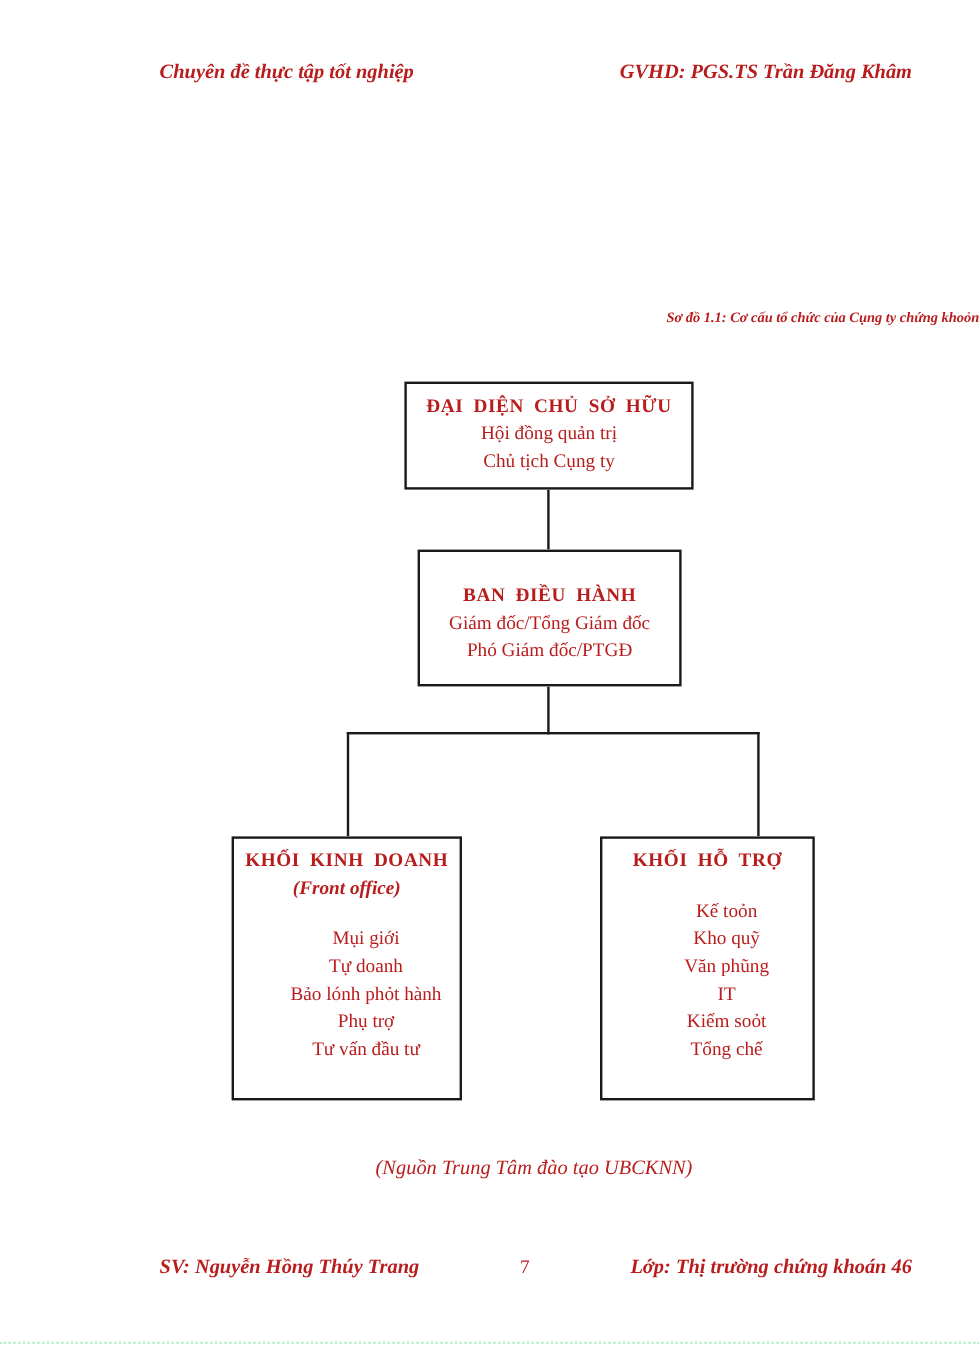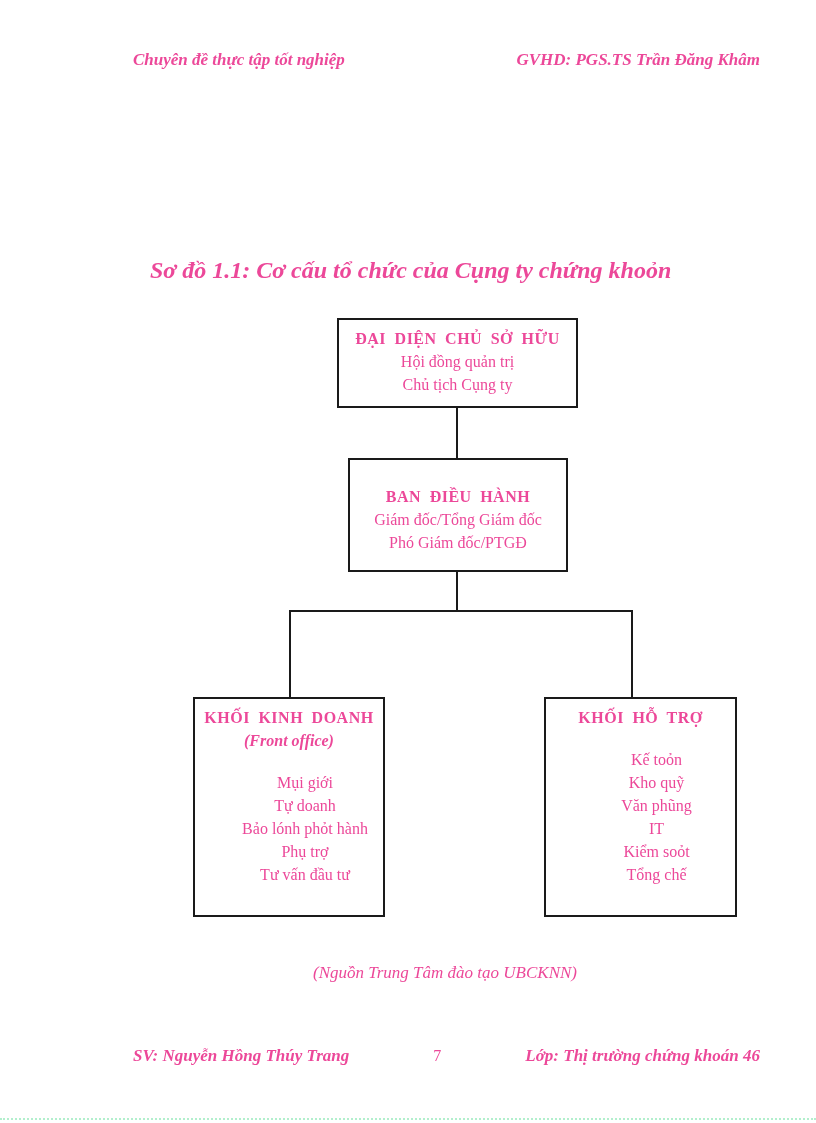--- a/index.html
+++ b/index.html
@@ -2,43 +2,43 @@
 <html><head>
 <meta charset="utf-8">
 <style>
   html, body { margin: 0; padding: 0; background: #ffffff; }
   .page {
     position: relative;
     width: 816px;
     height: 1123px;
     background: #ffffff;
     font-family: "Liberation Serif", "DejaVu Serif", serif;
-    color: #ec4899;
+    color: #b91c1c;
     overflow: hidden;
   }
 
   
   .header {
     position: absolute;
     top: 50px; left: 133px; right: 56px;
     display: flex;
     justify-content: space-between;
     font-size: 17px;
     font-weight: bold;
     font-style: italic;
   }
 
   
   .fig-title {
     position: absolute;
     top: 257px; left: 0; width: 100%;
     box-sizing: border-box;
     padding-left: 150px;
-    text-align: left;
-    font-size: 24px;
+    text-align: right;
+    font-size: 12px;
     font-weight: bold;
     font-style: italic;
   }
 
   
   .node {
     position: absolute;
     border: 2px solid #1a1a1a;
     background: #ffffff;
     text-align: center;
@@ -51,21 +51,21 @@
     letter-spacing: 0.5px;
     word-spacing: 4px;
   }
   .node-subheading {
     font-weight: bold;
     font-style: italic;
   }
   .owner-box  { left: 337px; top: 318px; width: 241px; height: 90px;  padding-top: 7px; }
   .board-box  { left: 348px; top: 458px; width: 220px; height: 114px; padding-top: 25px; }
   .front-box  { left: 193px; top: 697px; width: 192px; height: 220px; padding-top: 7px; }
-  .back-box   { left: 544px; top: 697px; width: 193px; height: 220px; padding-top: 7px; }
+  .back-box   { left: 500px; top: 697px; width: 179px; height: 220px; padding-top: 7px; }
   .items { margin-top: 19px; margin-left: 32px; }
 
   
   .conn { position: absolute; background: #1a1a1a; }
   .conn-v1 { left: 456px; top: 408px; width: 2px; height: 50px; }
   .conn-v2 { left: 456px; top: 572px; width: 2px; height: 40px; }
   .conn-h1 { left: 289px; top: 610px; width: 344px; height: 2px; }
   .conn-v3 { left: 289px; top: 610px; width: 2px; height: 87px; }
   .conn-v4 { left: 631px; top: 610px; width: 2px; height: 87px; }
 

